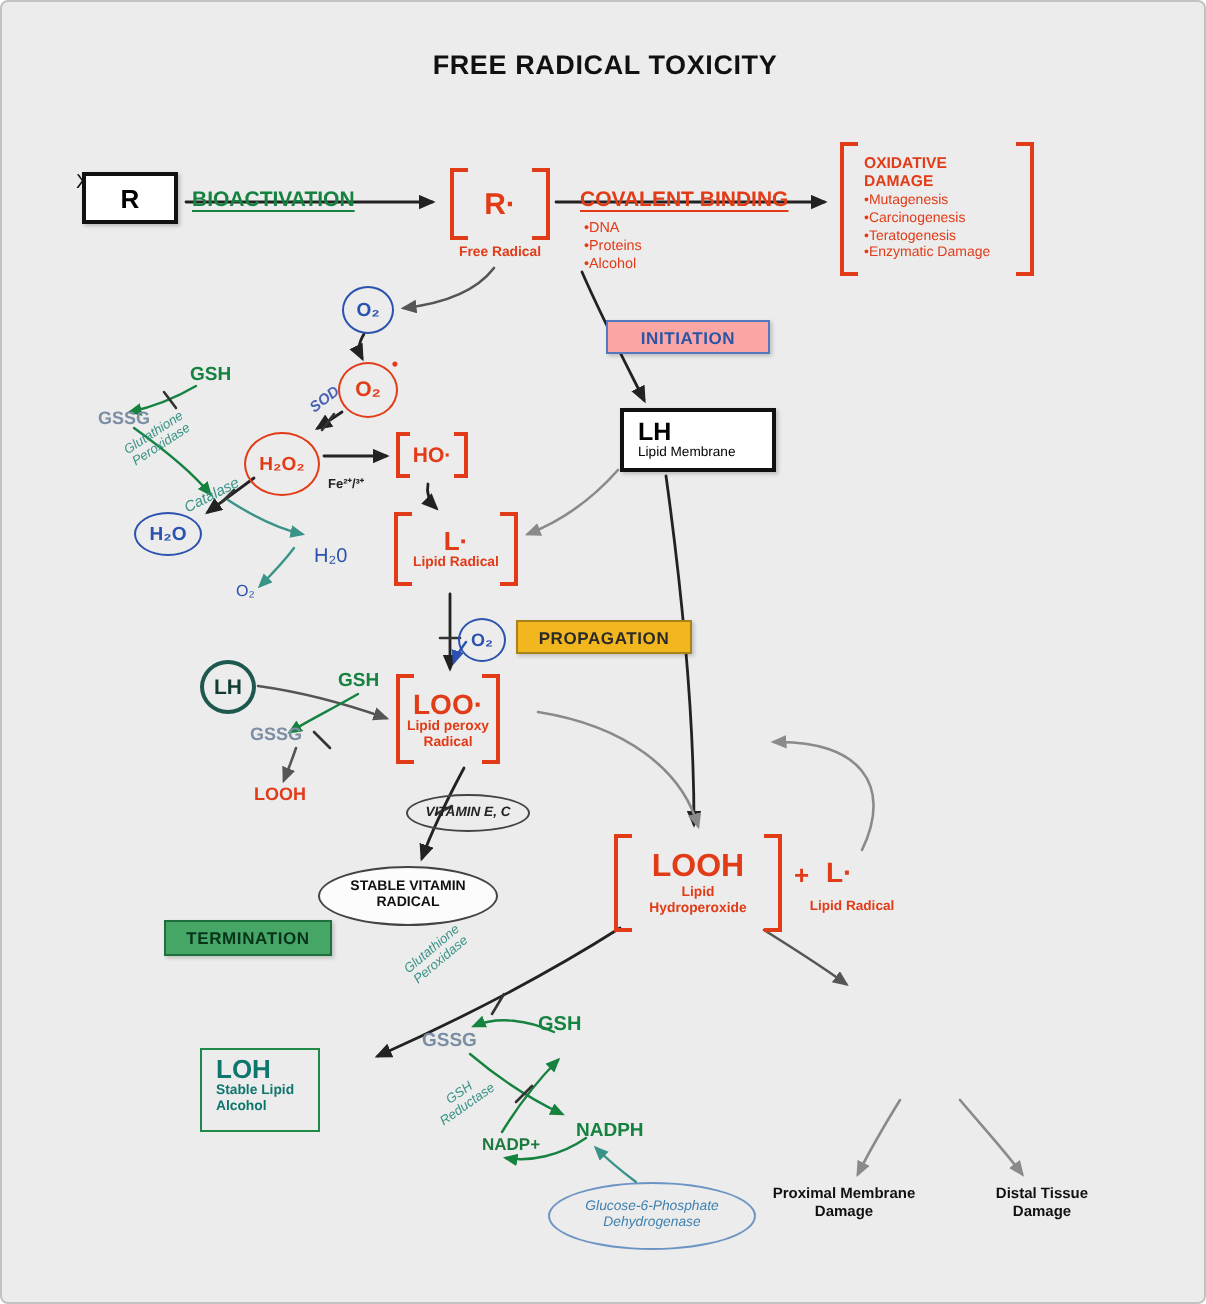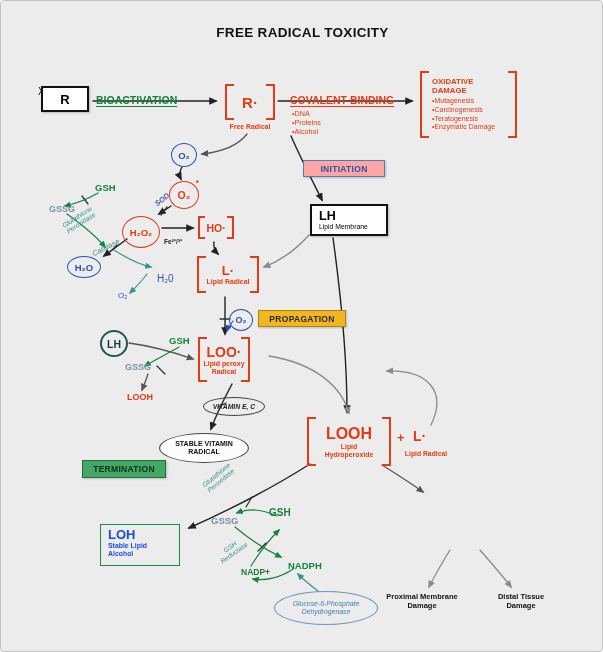--- a/index.html
+++ b/index.html
@@ -204,21 +204,21 @@
     <div style="font-size:16px">LOOH</div>
     <div class="cap">Lipid</div>
     <div class="cap">Hydroperoxide</div>
   </div>
   <div class="abs t-red" style="left:396px;top:429px;font-weight:bold;font-size:13px">+</div>
   <div class="abs t-red" style="left:412px;top:427px;font-weight:bold;font-size:14px">L·</div>
   <div class="abs t-red cap" style="left:396px;top:449px;width:58px;text-align:center;font-size:6.8px">Lipid Radical</div>
 
   <div class="abs badge" style="left:81px;top:459px;width:84px;height:18px;background:#46a666;border:1.6px solid #1e6f3e;color:#07331a">TERMINATION</div>
 
-  <div class="abs" style="left:99px;top:523px;width:80px;height:42px;border:1.6px solid #1d8a4a;color:#1d4ed8;padding:3px 7px">
+  <div class="abs" style="left:99px;top:523px;width:60px;height:42px;border:1.6px solid #1d8a4a;color:#0f766e;padding:3px 7px">
     <div style="font-size:13px;font-weight:bold;line-height:14px">LOH</div>
     <div class="cap">Stable Lipid</div>
     <div class="cap">Alcohol</div>
   </div>
 
   <div class="abs enz" style="left:200px;top:482px;transform:rotate(-40deg)">
     <div>Glutathione</div>
     <div>Peroxidase</div>
   </div>
   <div class="abs t-gssg" style="left:210px;top:514px;font-size:9.5px">GSSG</div>

